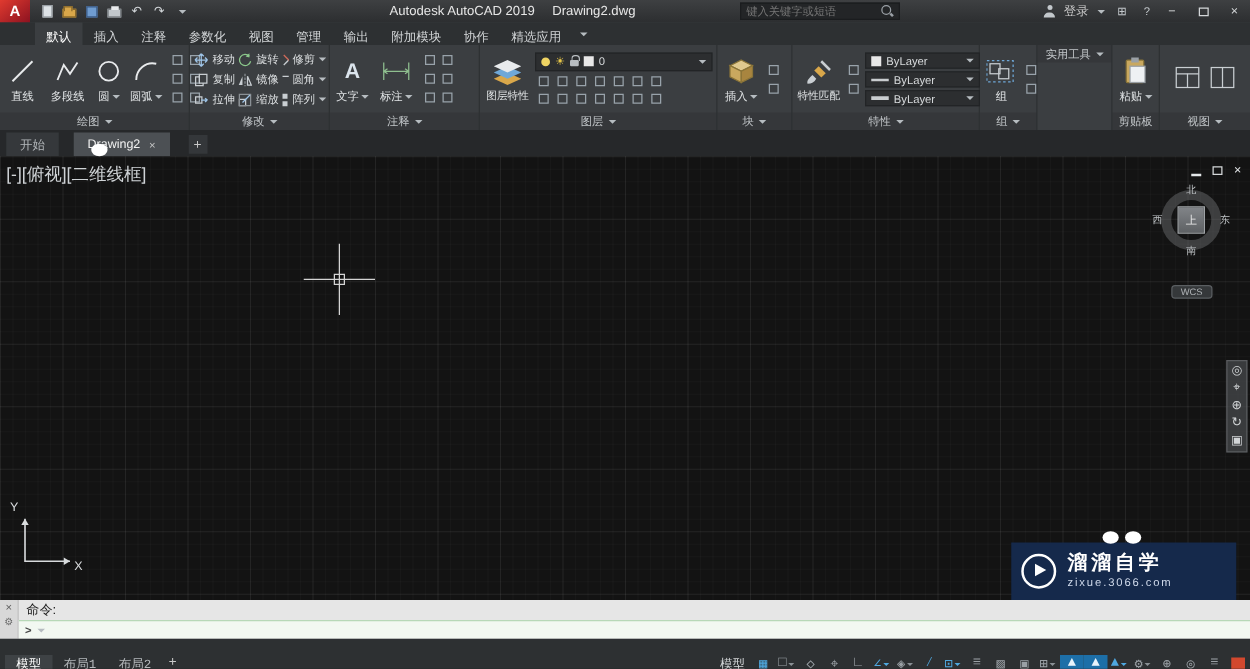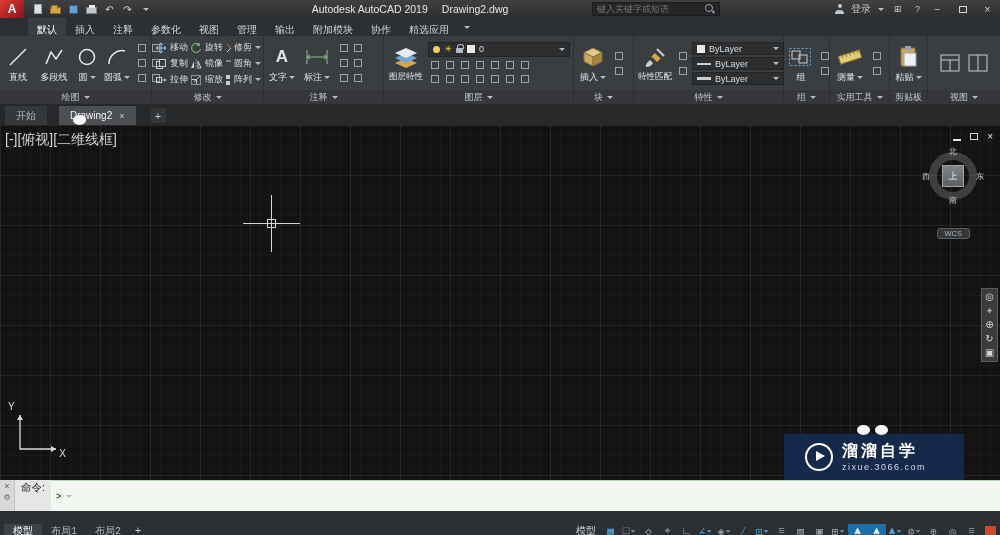--- a/index.html
+++ b/index.html
@@ -93,33 +93,33 @@
 .vc-e{right:-2px;top:50%;transform:translateY(-50%);}
 .wcs{position:absolute;top:103px;right:30px;height:11px;padding:0 7px;background:#35383a;border:1px solid #5a5e61;border-radius:3px;color:#aeb2b5;font-size:7.5px;line-height:9px;}
 .navbar{position:absolute;right:2px;top:163px;width:17px;background:rgba(72,75,78,.72);border:1px solid rgba(130,134,137,.45);display:flex;flex-direction:column;align-items:center;padding:3px 0;gap:4px;}
 .nav-ic{color:#d2d5d7;font-size:10px;line-height:1;}
 .ch-h{position:absolute;left:243px;top:98px;width:57px;height:1px;background:#d4d4d4;}
 .ch-v{position:absolute;left:271px;top:70px;width:1px;height:57px;background:#d4d4d4;}
 .ch-box{position:absolute;left:267px;top:94px;width:9px;height:9px;border:1px solid #d4d4d4;}
 .ucs{position:absolute;left:6px;top:276px;width:64px;height:64px;color:#d8dbdd;}
 .ucs .ax-y{position:absolute;left:2px;top:0;font-size:10px;}
 .ucs .ax-x{position:absolute;right:4px;bottom:6px;font-size:10px;}
-.wm{position:absolute;left:784px;top:309px;width:180px;height:46px;background:#15294b;display:flex;align-items:center;gap:9px;padding:0 21px;}
+.wm{position:absolute;left:809px;top:309px;width:180px;height:46px;background:#15294b;display:flex;align-items:center;gap:9px;padding:0 8px;}
 .wm-logo{width:28px;height:28px;border:2.5px solid #fff;border-radius:50%;position:relative;flex:none;}
 .wm-logo::before{content:"";position:absolute;left:9px;top:6px;border-left:9px solid #fff;border-top:5.5px solid transparent;border-bottom:5.5px solid transparent;}
 .wm-name{color:#fff;font-size:16px;font-weight:bold;letter-spacing:3px;line-height:1.15;}
 .wm-site{color:#cfd9ea;font-size:9px;letter-spacing:1.5px;}
 .wm-dot{position:absolute;width:13px;height:10px;background:#fff;border-radius:50%;}
 
 
 .cmd{position:absolute;top:480px;left:0;right:0;height:31px;display:flex;background:#e6e6e6;}
 .cmd-rail{width:15px;background:#d8d8d8;border-right:1px solid #c2c2c2;display:flex;flex-direction:column;align-items:center;padding-top:2px;gap:3px;color:#5a5a5a;}
 .cmd-rail .x{font-size:9px;line-height:1;}
 .cmd-rail .g{font-size:8px;line-height:1;color:#6a6a6a;}
-.cmd-main{flex:1;display:flex;flex-direction:row;}
+.cmd-main{flex:1;display:flex;flex-direction:column;}
 .cmd-hist{height:16px;display:flex;align-items:center;padding:0 6px;color:#1e1e1e;font-size:10.5px;}
 .cmd-input{flex:1;background:#f2f8f1;border-top:1px solid #b7d8b7;display:flex;align-items:center;padding:0 5px;gap:5px;}
 .cmd-input .gt{color:#444;font-size:9px;font-weight:bold;}
 .cmd-input input{flex:1;border:none;outline:none;background:transparent;color:#8f9496;font-size:10px;font-family:inherit;}
 
 
 .statusbar{position:absolute;top:511px;left:0;right:0;height:40px;background:#2d3032;display:flex;align-items:center;color:#bfc3c6;font-family:Liberation Mono, monospace;}
 .ltabs{display:flex;align-items:stretch;padding-left:4px;}
 .ltab{padding:0 9px;display:flex;align-items:center;font-size:10px;color:#b4b8bb;}
 .ltab.active{background:#3e4245;color:#fff;}
@@ -569,44 +569,20 @@
             </span>
         </div>
       </div>
       <div class="panel-label">
           <span>组</span>
           <span class="caret"></span>
         </div>
     </div>
 
     <div class="panel" style="width:60px">
-      <div class="panel-content">
-        <div class="tool-v" style="width:34px">
-          <span class="ticon">
-              <svg width="26" height="22">
-                <g transform="rotate(-18 13 11)">
-                  <rect x="2" y="7" width="22" height="8" fill="#e3cf7a" stroke="#8a7a30"></rect>
-                  <path d="M6,7 v3 M10,7 v3 M14,7 v3 M18,7 v3 M22,7 v3" stroke="#8a7a30"></path>
-                </g>
-              </svg>
-            </span>
-          <span class="tlabel">
-              <span>测量</span>
-              <span class="caret"></span>
-            </span>
-        </div>
-        <div class="mcol">
-          <span class="mini-btn">
-              <i class="mb"></i>
-            </span>
-          <span class="mini-btn">
-              <i class="mb"></i>
-            </span>
-        </div>
-      </div>
       <div class="panel-label">
           <span>实用工具</span>
           <span class="caret"></span>
         </div>
     </div>
 
     <div class="panel" style="width:38px">
       <div class="panel-content" style="justify-content:center">
         <div class="tool-v" style="width:30px">
           <span class="ticon">

